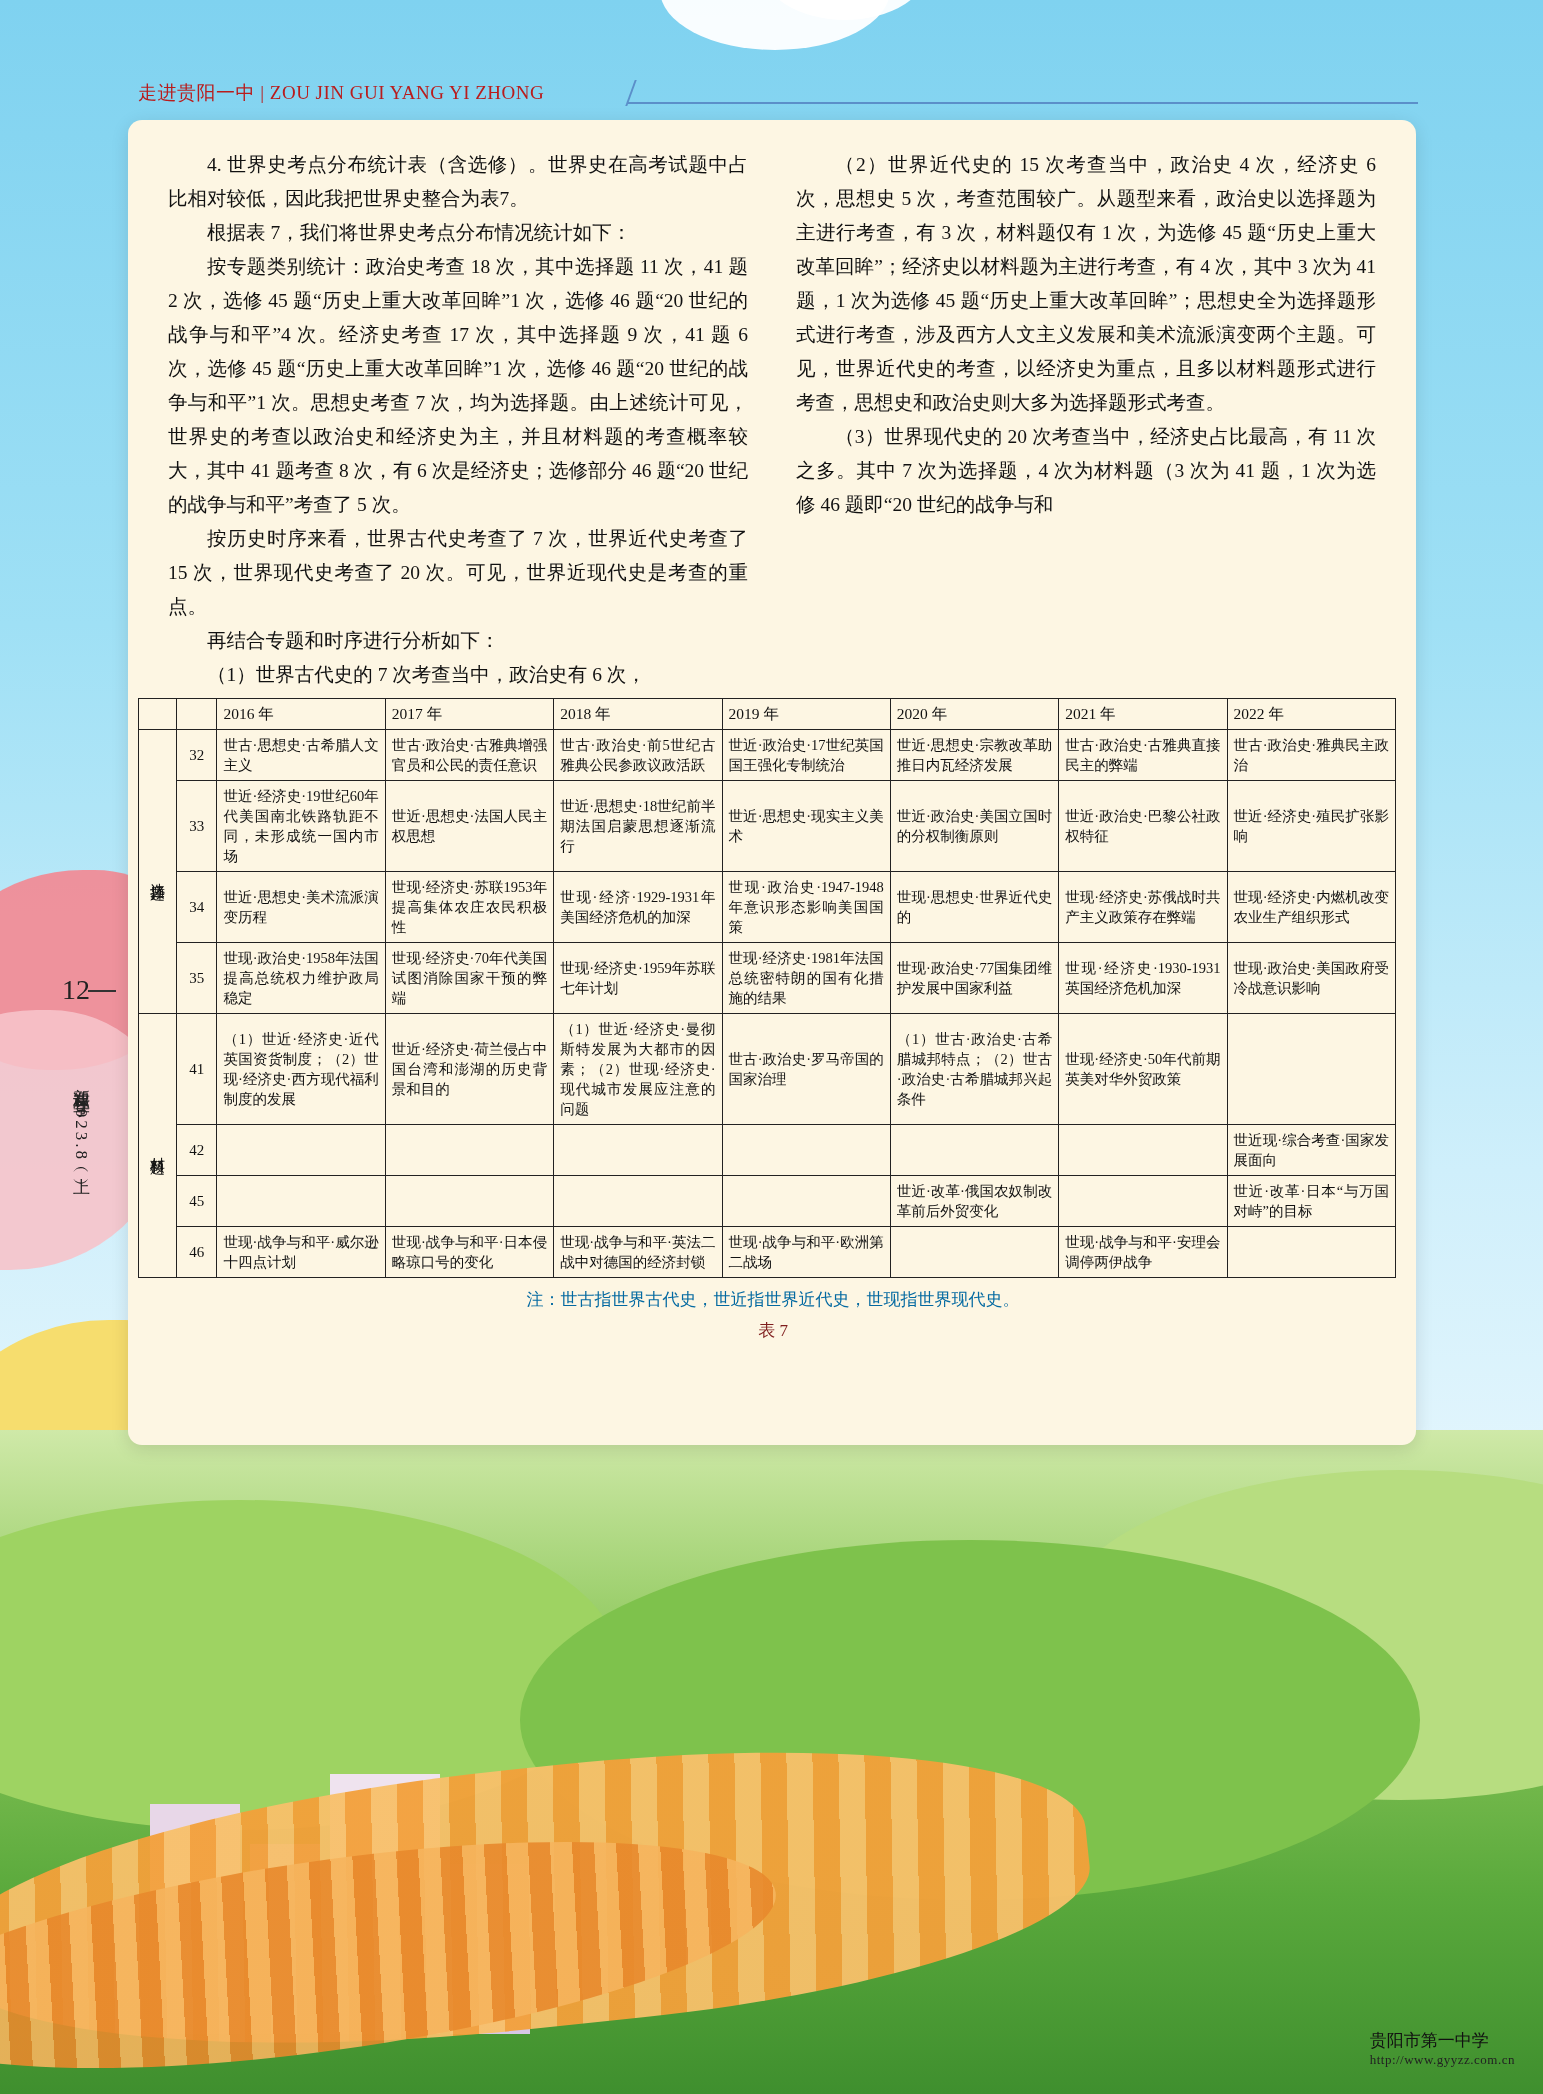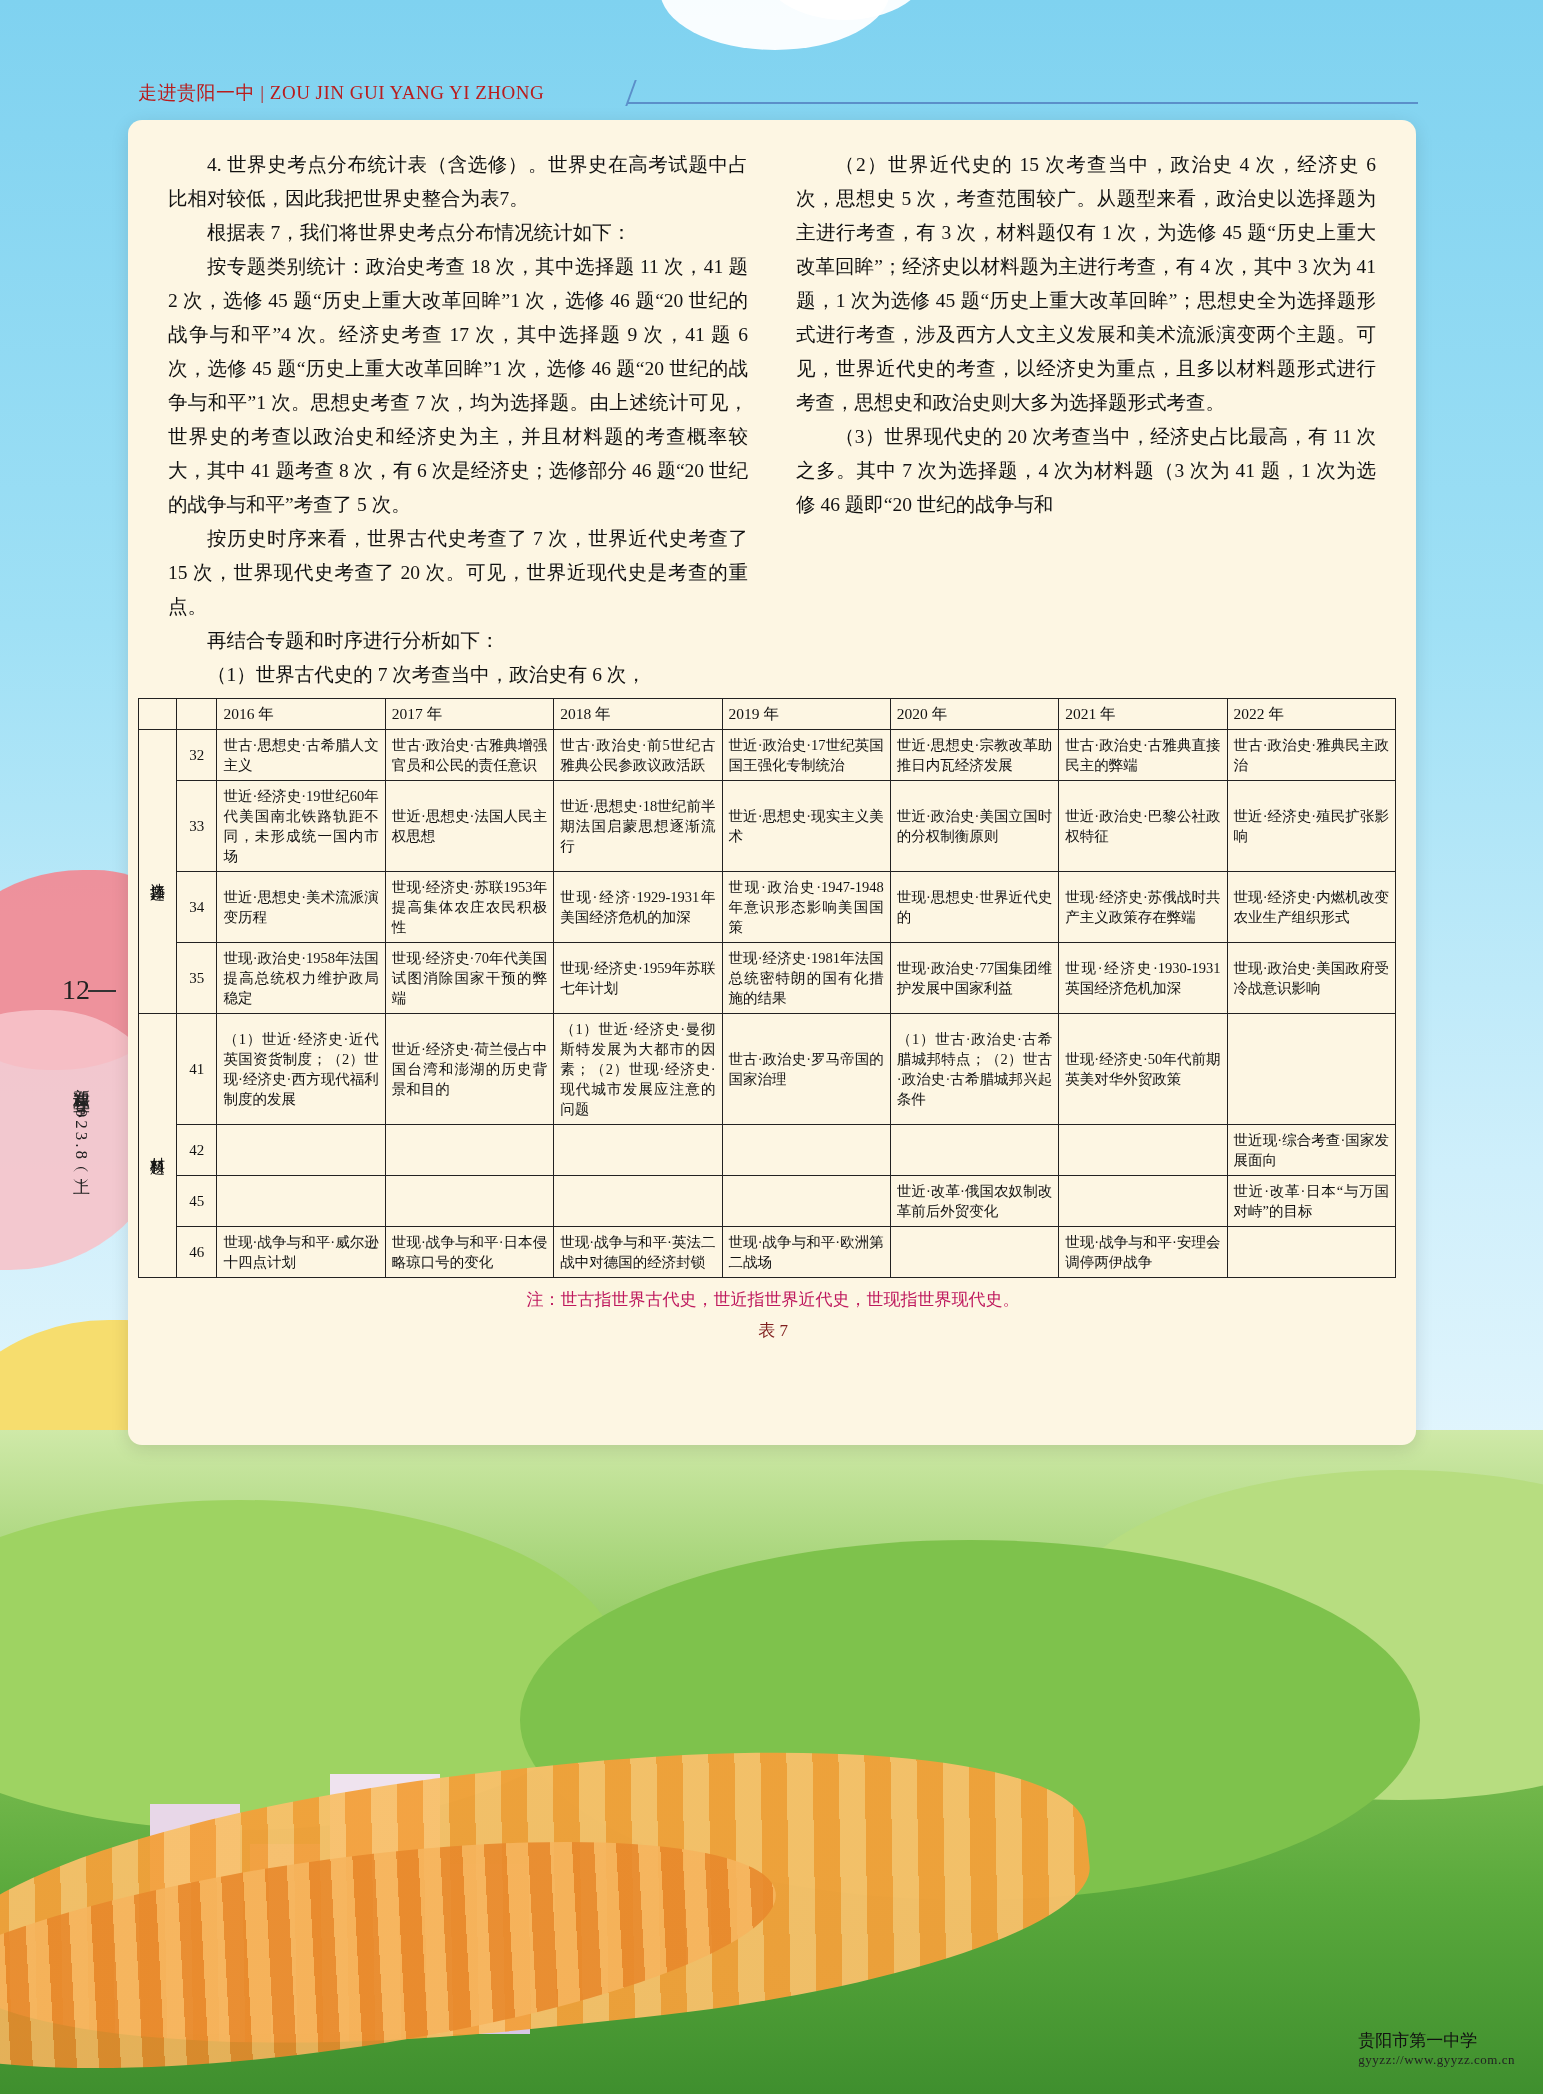--- a/index.html
+++ b/index.html
@@ -66,21 +66,21 @@
 
   
   .tbl-wrap{position:absolute;left:10px;top:578px;width:1270px;}
   table{border-collapse:collapse;width:1258px;font-size:14.5px;line-height:20px;}
   table td,table th{border:1px solid #222;padding:5px 6px;vertical-align:middle;color:#111;}
   th{text-align:left;font-weight:normal;font-size:15.5px;padding:7px 4px;}
   td.qn{width:26px;text-align:center;font-size:15px;}
   td.grp{width:24px;text-align:center;font-size:15px;}
   td.cell{width:150px;text-align:justify;}
   .grp span{writing-mode:vertical-rl;letter-spacing:2px;display:inline-block;}
-  .note{font-size:17px;text-align:center;margin-top:10px;color:#be185d;}
+  .note{font-size:17px;text-align:center;margin-top:10px;color:#0369a1;}
   .tblnum{font-size:17px;text-align:center;margin-top:8px;color:#7f1d1d;}
 
   
   .footer{position:absolute;right:28px;bottom:26px;}
   .footer .f1{font-size:17px;color:#111;}
   .footer .f2{font-size:13px;color:#222;letter-spacing:.5px;}
   .clear{clear:both;}
 </style>
 </head>
 <body>
@@ -234,14 +234,14 @@
       </tbody>
     </table>
     <div class="note">注：世古指世界古代史，世近指世界近代史，世现指世界现代史。</div>
     <div class="tblnum">表 7</div>
   </div>
 
 </div>
 
 <div class="footer">
   <div class="f1">贵阳市第一中学</div>
-  <div class="f2">gyyzz://www.gyyzz.com.cn</div>
+  <div class="f2">http://www.gyyzz.com.cn</div>
 </div>
 
 </body></html>

